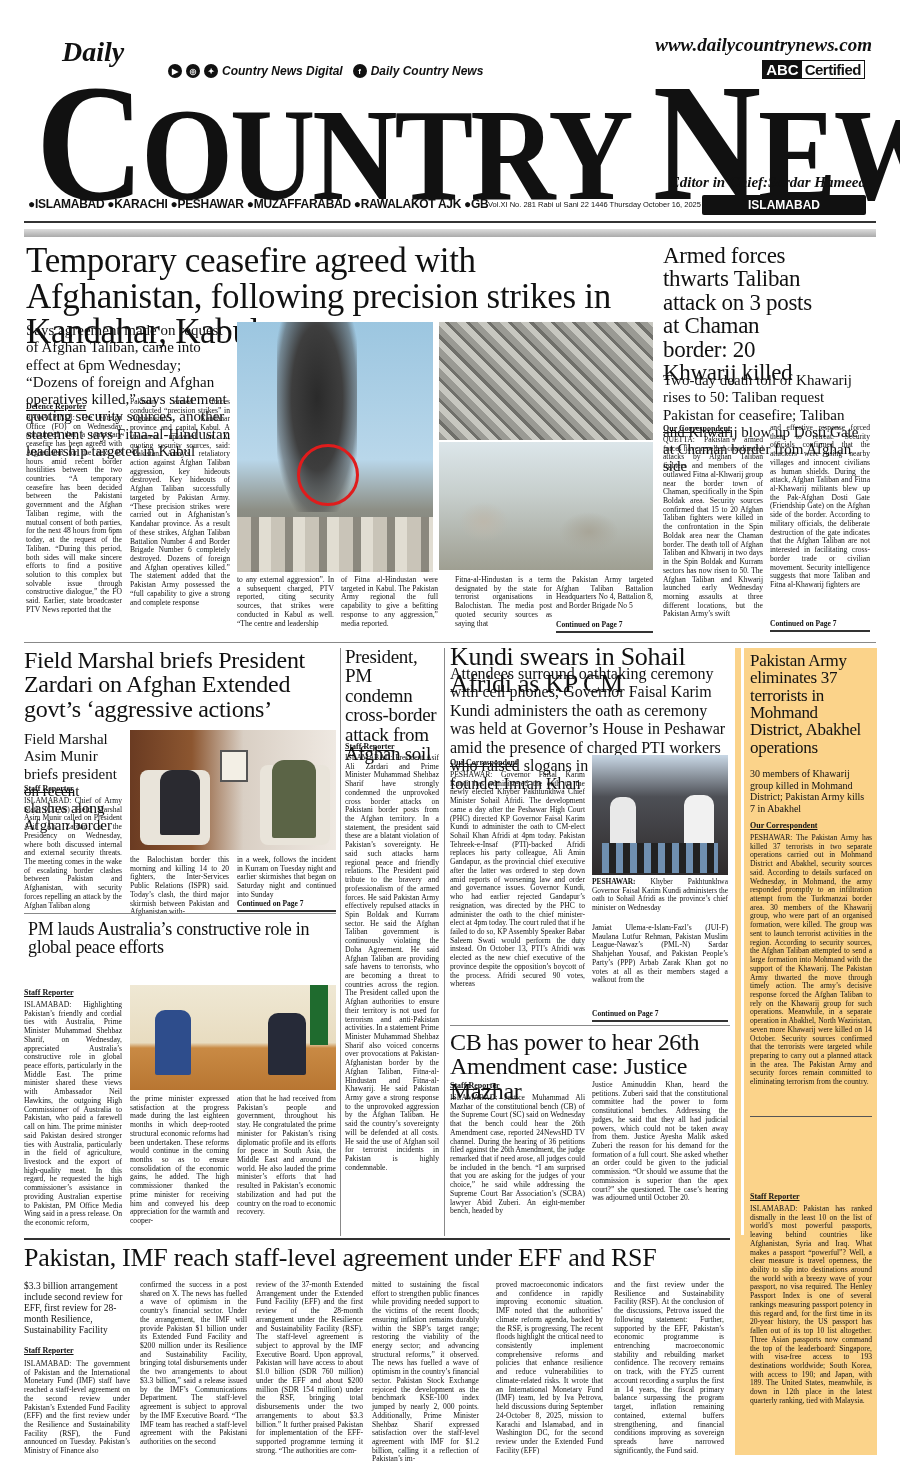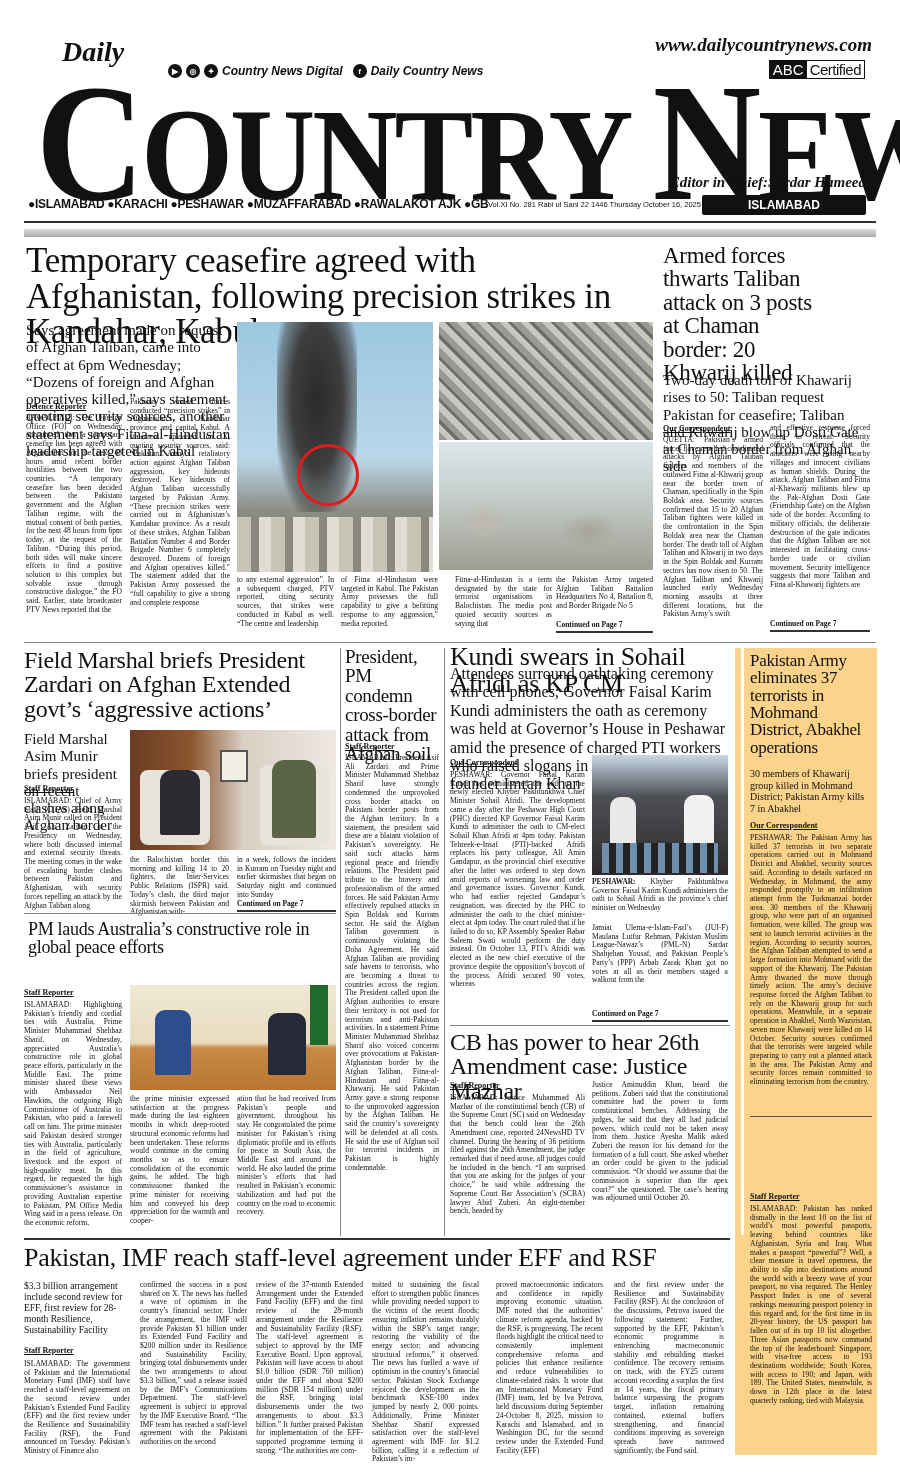--- a/index.html
+++ b/index.html
@@ -2,21 +2,21 @@
 <html><head>
 <meta charset="utf-8">
 <style>
 *{box-sizing:border-box;margin:0;padding:0}
 body{width:900px;height:1482px;background:#fff;font-family:"Liberation Serif",serif;color:#111;position:relative;overflow:hidden}
 .abs{position:absolute}
 .masthead-daily{left:62px;top:36px;font-style:italic;font-weight:bold;font-size:28px}
 .url{right:28px;top:34px;font-style:italic;font-weight:bold;font-size:19px}
 .social{left:168px;top:64px;font-family:"Liberation Sans",sans-serif;font-style:italic;font-weight:bold;font-size:12px;display:flex;align-items:center;gap:4px}
 .soc-ico{width:14px;height:14px;border-radius:50%;background:#111;color:#fff;font-size:8px;display:inline-flex;align-items:center;justify-content:center;font-style:normal}
-.abc{right:35px;top:60px;border:1.5px solid #111;font-family:"Liberation Sans",sans-serif;font-weight:normal;font-size:15px;display:flex}
+.abc{right:35px;top:60px;border:1.5px solid #111;font-family:"Liberation Sans",sans-serif;font-weight:bold;font-size:15px;display:flex}
 .abc span:first-child{background:#111;color:#fff;padding:0 3px}
 .abc span:last-child{padding:0 3px;letter-spacing:-0.5px}
 .title{left:36px;top:58px;font-weight:bold;font-size:118px;letter-spacing:-3px;line-height:1;white-space:nowrap;transform:scaleY(1.12);transform-origin:top left}
 .title .big{font-size:150px}
 .editor{right:34px;top:174px;font-style:italic;font-weight:bold;font-size:15px}
 .cities{left:28px;top:197px;font-family:"Liberation Sans",sans-serif;font-weight:bold;font-size:12px;letter-spacing:-0.3px}
 .vol{left:488px;top:200px;font-family:"Liberation Sans",sans-serif;font-size:7.5px}
 .edition{right:34px;top:195px;width:164px;height:20px;background:#111;color:#fff;font-family:"Liberation Sans",sans-serif;font-weight:bold;font-size:12px;text-align:center;line-height:20px;border-radius:2px}
 .rule1{left:24px;right:24px;top:221px;height:2px;background:#333}
 .rule2{left:24px;right:24px;top:229px;height:8px;background:linear-gradient(#ddd,#aaa)}
@@ -67,21 +67,21 @@
   <div style="position:absolute;left:40px;top:0;width:80px;height:190px;background:radial-gradient(ellipse at 50% 40%,#2a2a2a 0%,#3e3e3e 45%,rgba(70,70,70,0.5) 70%,transparent 80%)"></div>
   <div style="position:absolute;left:60px;top:122px;width:62px;height:62px;border:3px solid #e01c1c;border-radius:50%"></div>
   <div style="position:absolute;left:0;bottom:0;width:196px;height:55px;background:repeating-linear-gradient(90deg,#c9c4b8 0 14px,#8b887e 14px 22px,#e1ddd2 22px 34px)"></div>
 </div>
 <div class="photo" style="left:439px;top:322px;width:214px;height:118px;background:repeating-linear-gradient(45deg,#9a9a94 0 6px,#c7c7c0 6px 12px,#6f6f6a 12px 15px)"></div>
 <div class="photo" style="left:439px;top:442px;width:214px;height:128px;background:linear-gradient(#dce6ea 0%,#c7cfcd 40%,#9f9f92 100%)">
   <div style="position:absolute;left:20px;top:60px;width:50px;height:40px;background:radial-gradient(#bdb8ac,transparent 70%)"></div>
   <div style="position:absolute;left:120px;top:70px;width:60px;height:40px;background:radial-gradient(#a8a598,transparent 70%)"></div>
 </div>
 <p class="abs col" style="left:237px;top:576px;width:97px">to any external aggression”. In a subsequent charged, PTV reported, citing security sources, that strikes were conducted in Kabul as well. “The centre and leadership</p>
-<p class="abs col" style="left:341px;top:576px;width:97px">of Fitna al-Hindustan were targeted in Kabul. The Pakistan Army possesses the full capability to give a befitting response to any aggression,” media reported.</p>
+<p class="abs col" style="left:341px;top:576px;width:97px">of Fitna al-Hindustan were targeted in Kabul. The Pakistan Army regional the full capability to give a befitting response to any aggression,” media reported.</p>
 <p class="abs col" style="left:455px;top:576px;width:97px">Fitna-al-Hindustan is a term designated by the state for terrorist organisations in Balochistan. The media post quoted security sources as saying that</p>
 <p class="abs col" style="left:556px;top:576px;width:97px">the Pakistan Army targeted Afghan Taliban Battalion Headquarters No 4, Battalion 8, and Border Brigade No 5</p>
 <div class="abs cont" style="left:556px;top:618px;width:97px">Continued on Page 7</div>
 
 <h2 class="abs" style="left:663px;top:244px;width:160px;font-size:23px">Armed forces thwarts Taliban attack on 3 posts at Chaman border: 20 Khwarij killed</h2>
 <p class="abs kicker" style="left:663px;top:372px;width:200px">Two-day death toll of Khawarij rises to 50: Taliban request Pakistan for ceasefire; Taliban and Khwarij blow up Dosti Gate at Chaman border from Afghan side</p>
 <div class="abs byline" style="left:663px;top:424px">Our Correspondent</div>
 <p class="abs col" style="left:663px;top:436px;width:100px">QUETTA: Pakistan’s armed forces have repelled coordinated attacks by Afghan Taliban fighters and members of the outlawed Fitna al-Khwarij group near the border town of Chaman, specifically in the Spin Boldak area. Security sources confirmed that 15 to 20 Afghan Taliban fighters were killed in the confrontation in the Spin Boldak area near the Chaman border. The death toll of Afghan Taliban and Khwarij in two days in the Spin Boldak and Kurram sectors has now risen to 50. The Afghan Taliban and Khwarij launched early Wednesday morning assaults at three different locations, but the Pakistan Army’s swift</p>
 <p class="abs col" style="left:770px;top:424px;width:100px">and effective response forced them to retreat. Security officials confirmed that the attackers were using nearby villages and innocent civilians as human shields. During the attack, Afghan Taliban and Fitna al-Khawarij militants blew up the Pak-Afghan Dosti Gate (Friendship Gate) on the Afghan side of the border. According to military officials, the deliberate destruction of the gate indicates that the Afghan Taliban are not interested in facilitating cross-border trade or civilian movement. Security intelligence suggests that more Taliban and Fitna al-Khawarij fighters are</p>
 <div class="abs cont" style="left:770px;top:617px;width:100px">Continued on Page 7</div>

